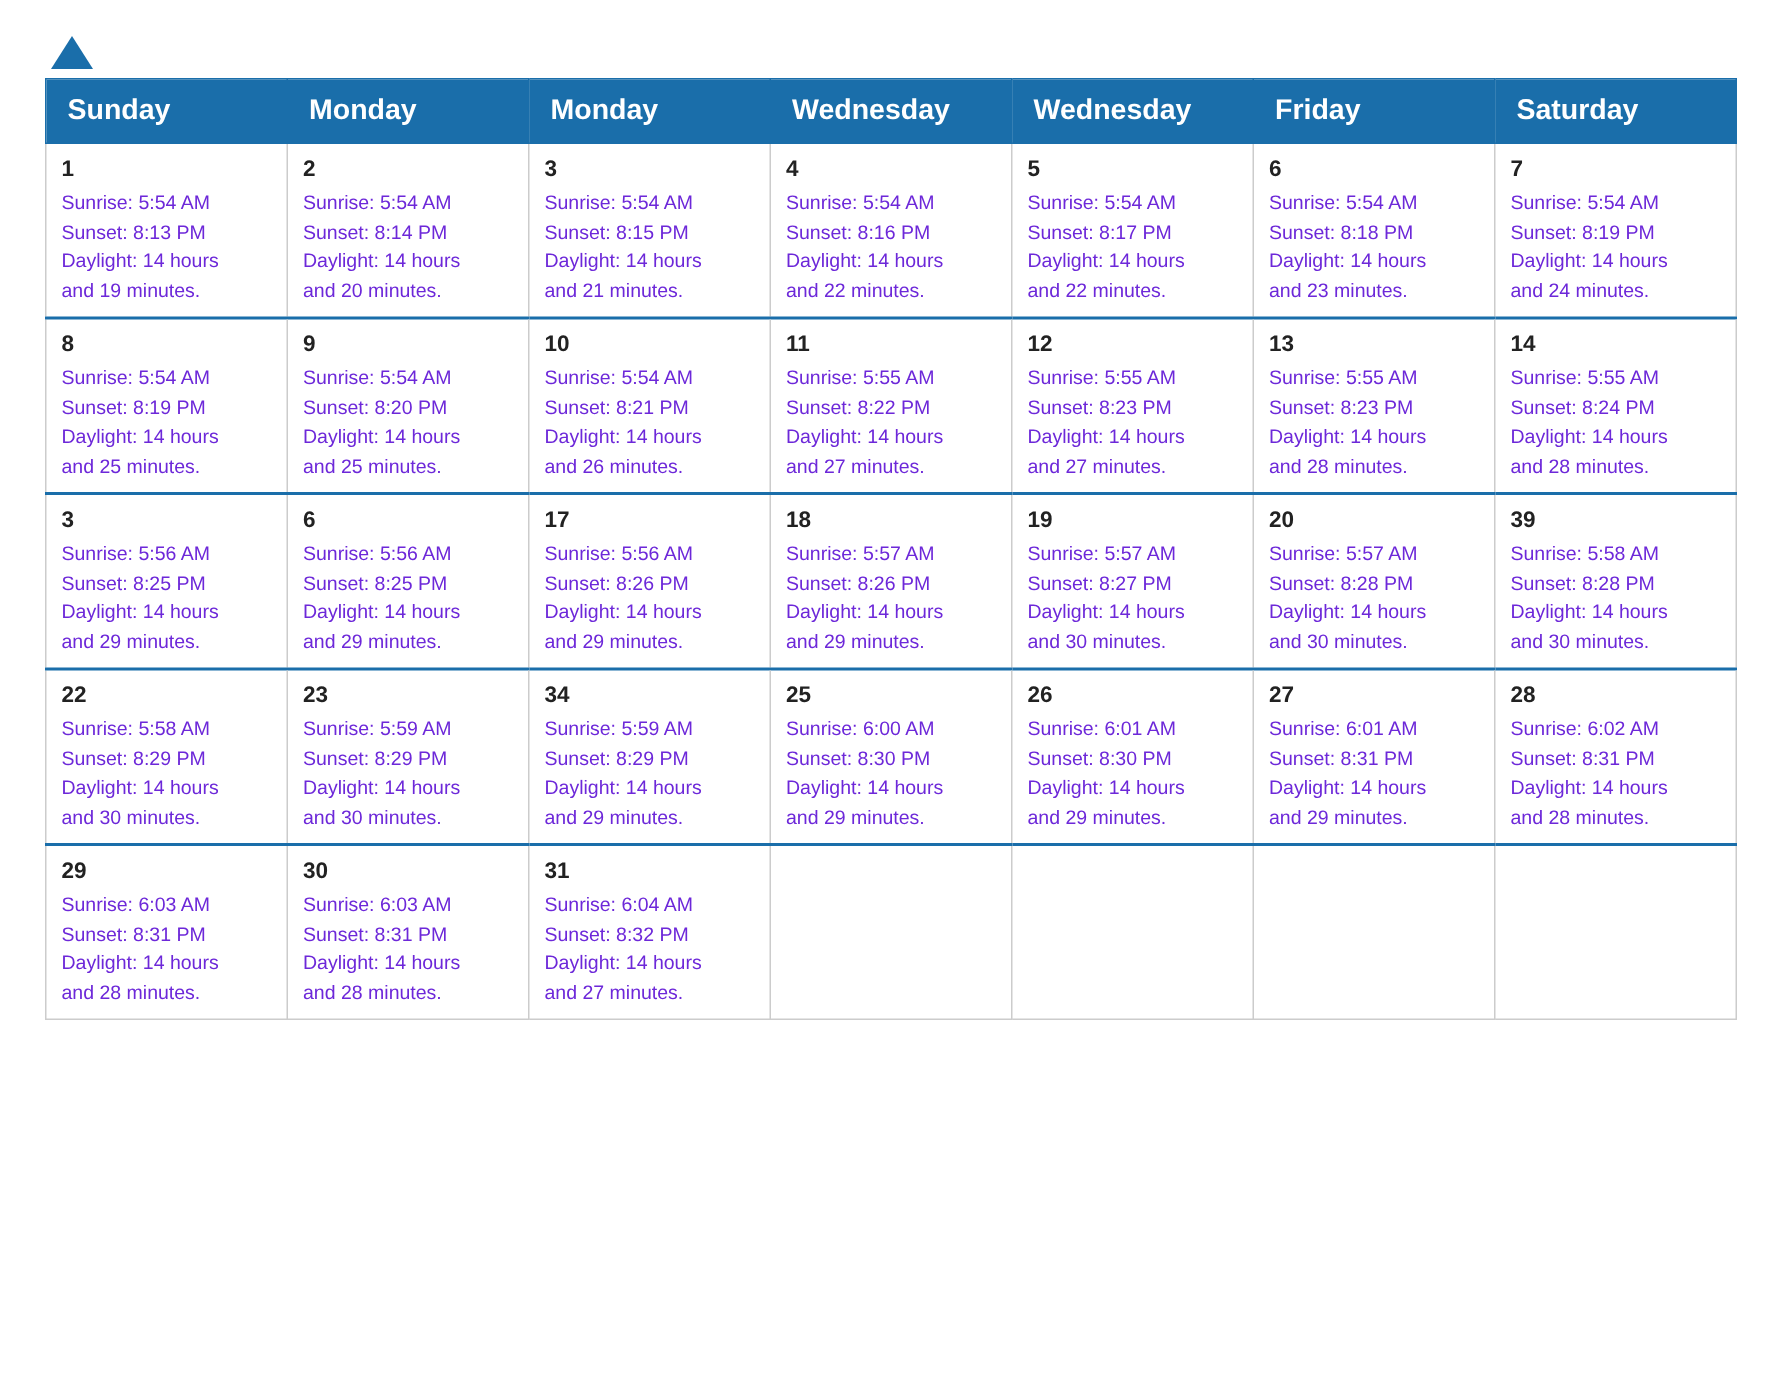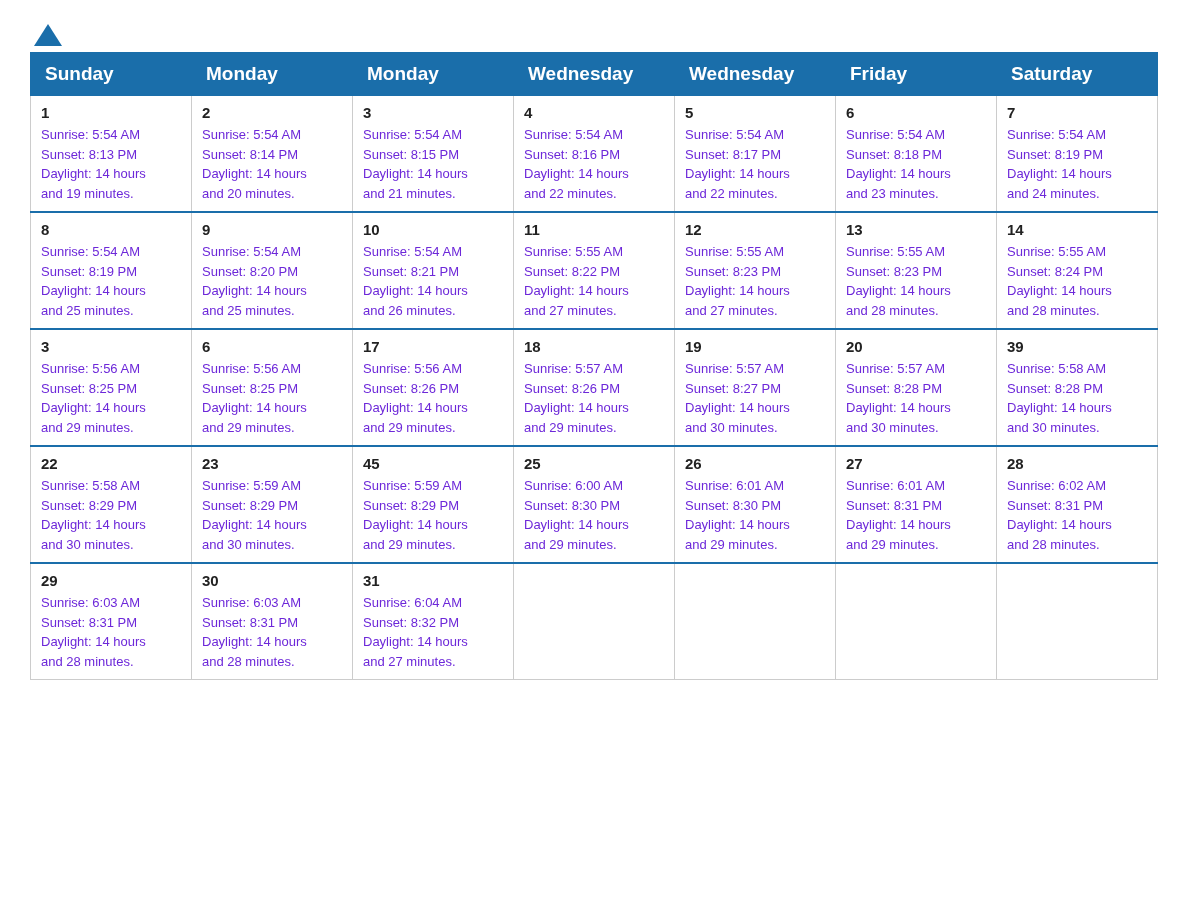--- a/index.html
+++ b/index.html
@@ -226,21 +226,21 @@
       <tr class="row-divider">
         <td>
           <span class="day-num">22</span>
           <div class="day-info">Sunrise: 5:58 AM<br>Sunset: 8:29 PM<br>Daylight: 14 hours<br>and 30 minutes.</div>
         </td>
         <td>
           <span class="day-num">23</span>
           <div class="day-info">Sunrise: 5:59 AM<br>Sunset: 8:29 PM<br>Daylight: 14 hours<br>and 30 minutes.</div>
         </td>
         <td>
-          <span class="day-num">45</span>
+          <span class="day-num">34</span>
           <div class="day-info">Sunrise: 5:59 AM<br>Sunset: 8:29 PM<br>Daylight: 14 hours<br>and 29 minutes.</div>
         </td>
         <td>
           <span class="day-num">25</span>
           <div class="day-info">Sunrise: 6:00 AM<br>Sunset: 8:30 PM<br>Daylight: 14 hours<br>and 29 minutes.</div>
         </td>
         <td>
           <span class="day-num">26</span>
           <div class="day-info">Sunrise: 6:01 AM<br>Sunset: 8:30 PM<br>Daylight: 14 hours<br>and 29 minutes.</div>
         </td>

